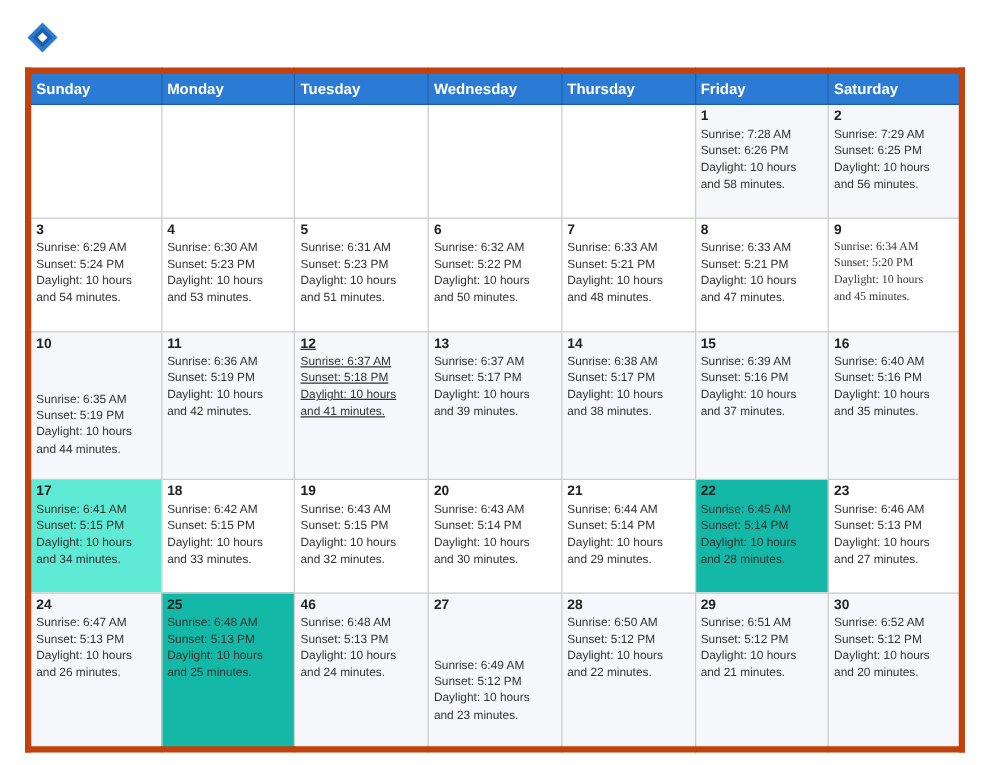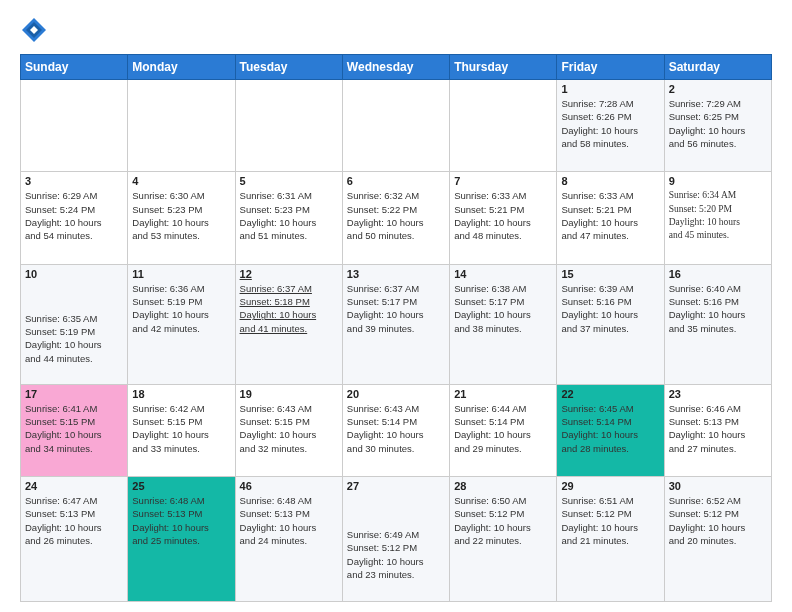--- a/index.html
+++ b/index.html
@@ -57,21 +57,21 @@
       color: #222;
       line-height: 1.1;
     }
     .location {
       font-size: 15px;
       color: #444;
       margin-top: 2px;
     }
     .calendar {
       flex: 1;
-      border: 1px solid #c2410c;
+      border: 5px solid #c2410c;
       border-collapse: collapse;
       width: 100%;
       table-layout: fixed;
     }
     .calendar th {
       background: #2b7bd4;
       color: #fff;
       font-size: 12px;
       font-weight: bold;
       padding: 5px 4px;
@@ -261,21 +261,21 @@
           </td>
           <td style="background: rgb(245, 247, 250);">
             <span class="day-num">16</span>
             <div class="cell-text" style="white-space: pre-line;">Sunrise: 6:40 AM
 Sunset: 5:16 PM
 Daylight: 10 hours
 and 35 minutes.</div>
           </td>
         </tr>
         <tr>
-          <td style="background: #f9a8d4;">
+          <td style="background: #5eead4;">
             <span class="day-num">17</span>
             <div class="cell-text" style="white-space: pre-line;">Sunrise: 6:41 AM
 Sunset: 5:15 PM
 Daylight: 10 hours
 and 34 minutes.</div>
           </td>
           <td style="background: rgb(255, 255, 255);">
             <span class="day-num">18</span>
             <div class="cell-text" style="white-space: pre-line;">Sunrise: 6:42 AM
 Sunset: 5:15 PM

